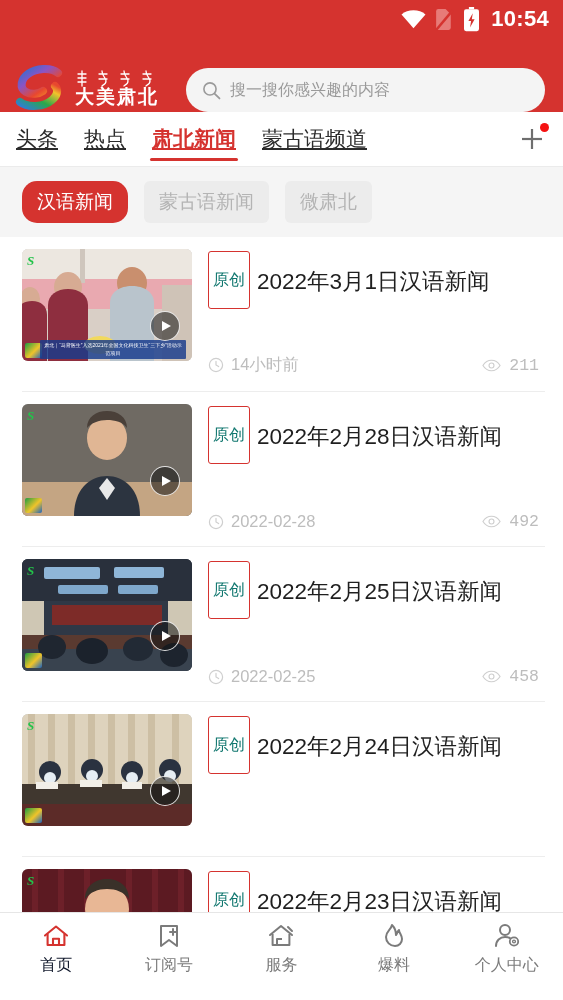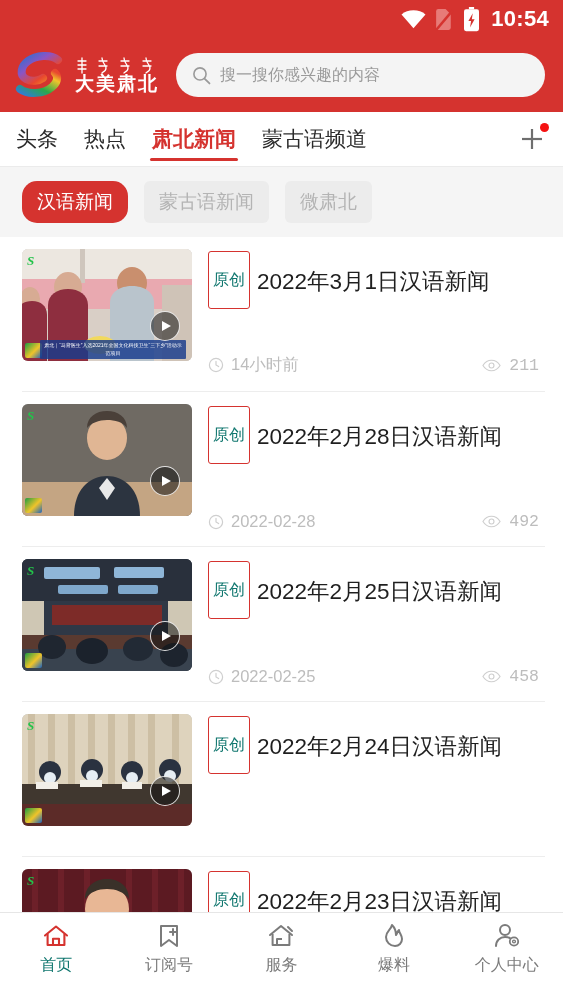--- a/index.html
+++ b/index.html
@@ -27,22 +27,22 @@
   .sim-glyph  { width: 19px; height: 23px; }
   .batt-glyph { width: 17px; height: 25px; }
   .sb-time {
     color: #ffffff; font-size: 22px; font-weight: bold;
     letter-spacing: .3px; margin-left: 2px;
   }
 
   
   .header {
     height: 74px; background: #d5332f;
-    display: flex; align-items: center; flex: none;
-    padding: 0 18px 0 12px; gap: 10px;
+    display: flex; align-items: flex-end; flex: none;
+    padding: 0 18px 0 12px; gap: 20px;
   }
   .logo { display: flex; align-items: center; gap: 6px; flex: none; }
   .logo-mark { width: 56px; height: 48px; }
   .logo-text { display: flex; flex-direction: column; align-items: center; }
   .logo-mong { height: 17px; width: 86px; }
   .logo-cn {
     color: #fff; font-size: 19px; font-weight: bold;
     font-family: "Liberation Serif", serif;
     letter-spacing: 2px; line-height: 1.05; white-space: nowrap;
   }
@@ -60,21 +60,21 @@
     display: flex; align-items: stretch; position: relative;
     border-bottom: 1px solid #ebebeb;
   }
   .tabs {
     flex: 1; display: flex; align-items: center;
     gap: 22px; padding-left: 14px; overflow: hidden;
   }
   .tab {
     font-size: 21px; color: #2b2b2b; white-space: nowrap;
     position: relative; height: 100%;
-    display: flex; align-items: center; padding: 0 2px;
+    display: flex; align-items: center; padding: 0 2px; text-decoration: underline;
   }
   .tab.active { color: #d5332f; font-weight: bold; }
   .tab.active::after {
     content: ""; position: absolute; left: 0; right: 0; bottom: 5px;
     height: 3px; background: #d5332f; border-radius: 2px;
   }
   .tab-add {
     width: 62px; flex: none; position: relative;
     display: flex; align-items: center; justify-content: center;
     background: linear-gradient(to right, rgba(255,255,255,0), #fff 28%);
@@ -168,21 +168,21 @@
     border-top: 1px solid #e6e6e6;
     display: flex; align-items: center;
     position: absolute; left: 0; right: 0; bottom: 0; z-index: 5;
   }
   .nav-item {
     flex: 1; display: flex; flex-direction: column;
     align-items: center; justify-content: center; gap: 4px;
   }
   .nav-icon { width: 30px; height: 30px; }
   .nav-label { font-size: 16px; color: #7b7b7b; }
-  .nav-item.active .nav-label { color: #0f766e; }
+  .nav-item.active .nav-label { color: #0f172a; }
 </style>
 </head>
 <body>
 
 <div id="app">
 
   <div class="statusbar">
     <span class="sb-icon">
       <svg class="wifi-glyph" viewBox="0 0 24 18">
           <path d="M12 17.5 0.5 4.2C3.6 1.6 7.6 0.2 12 0.2s8.4 1.4 11.5 4L12 17.5z" fill="#ffffff"></path>

